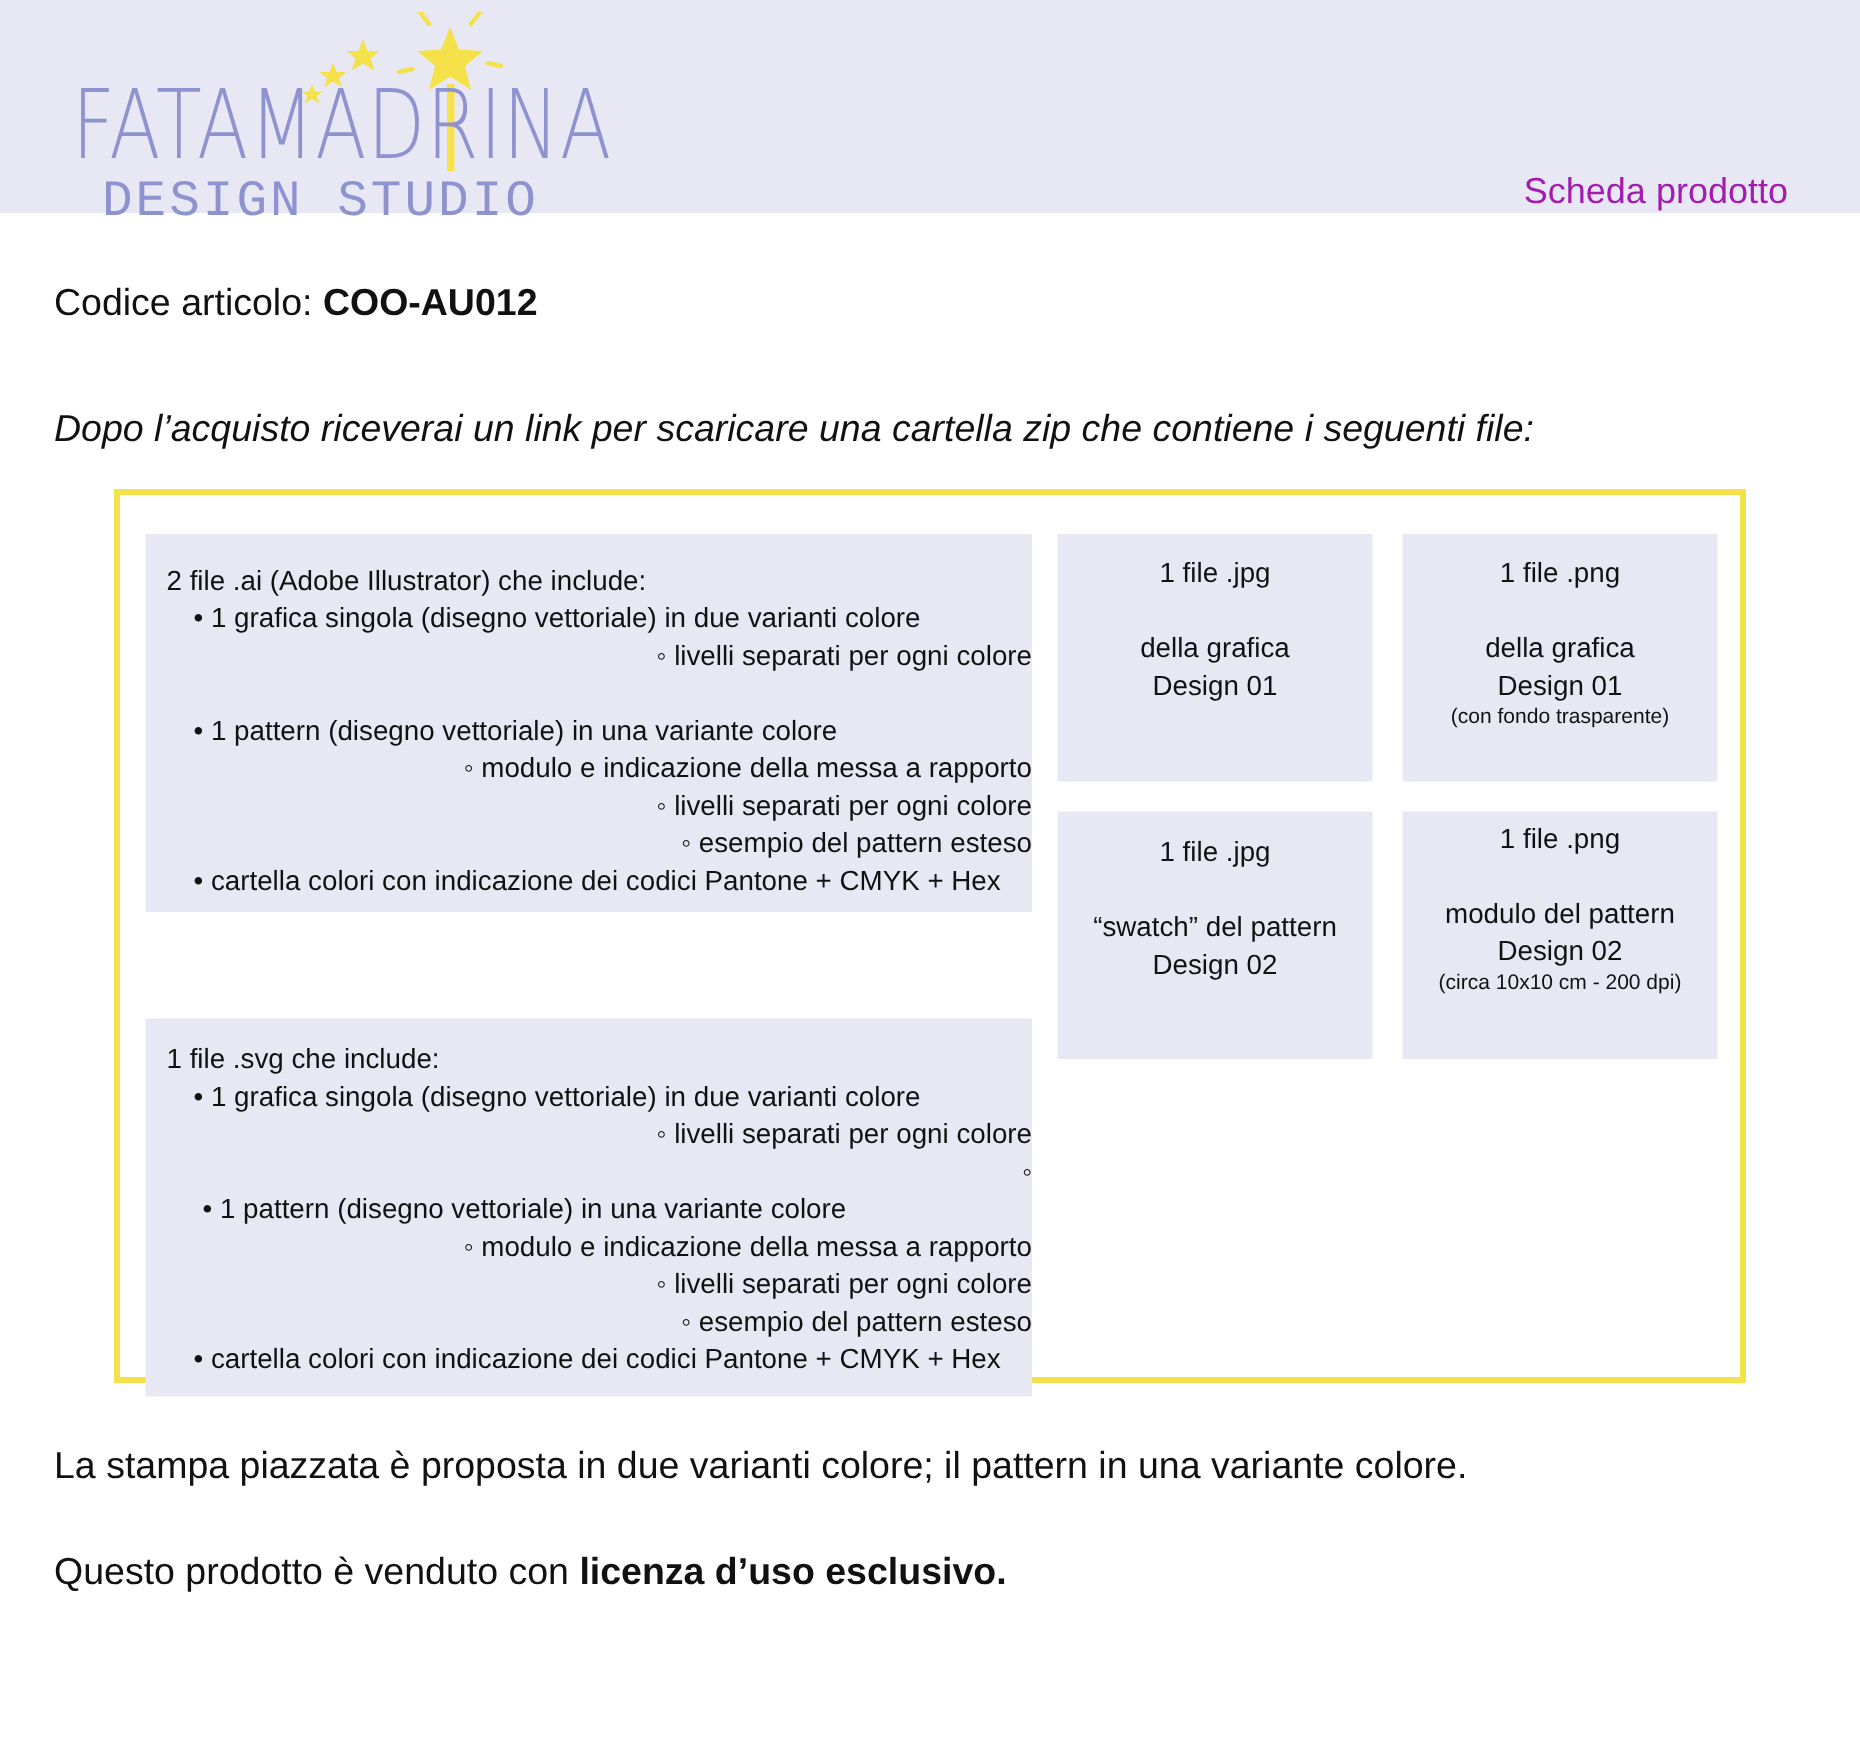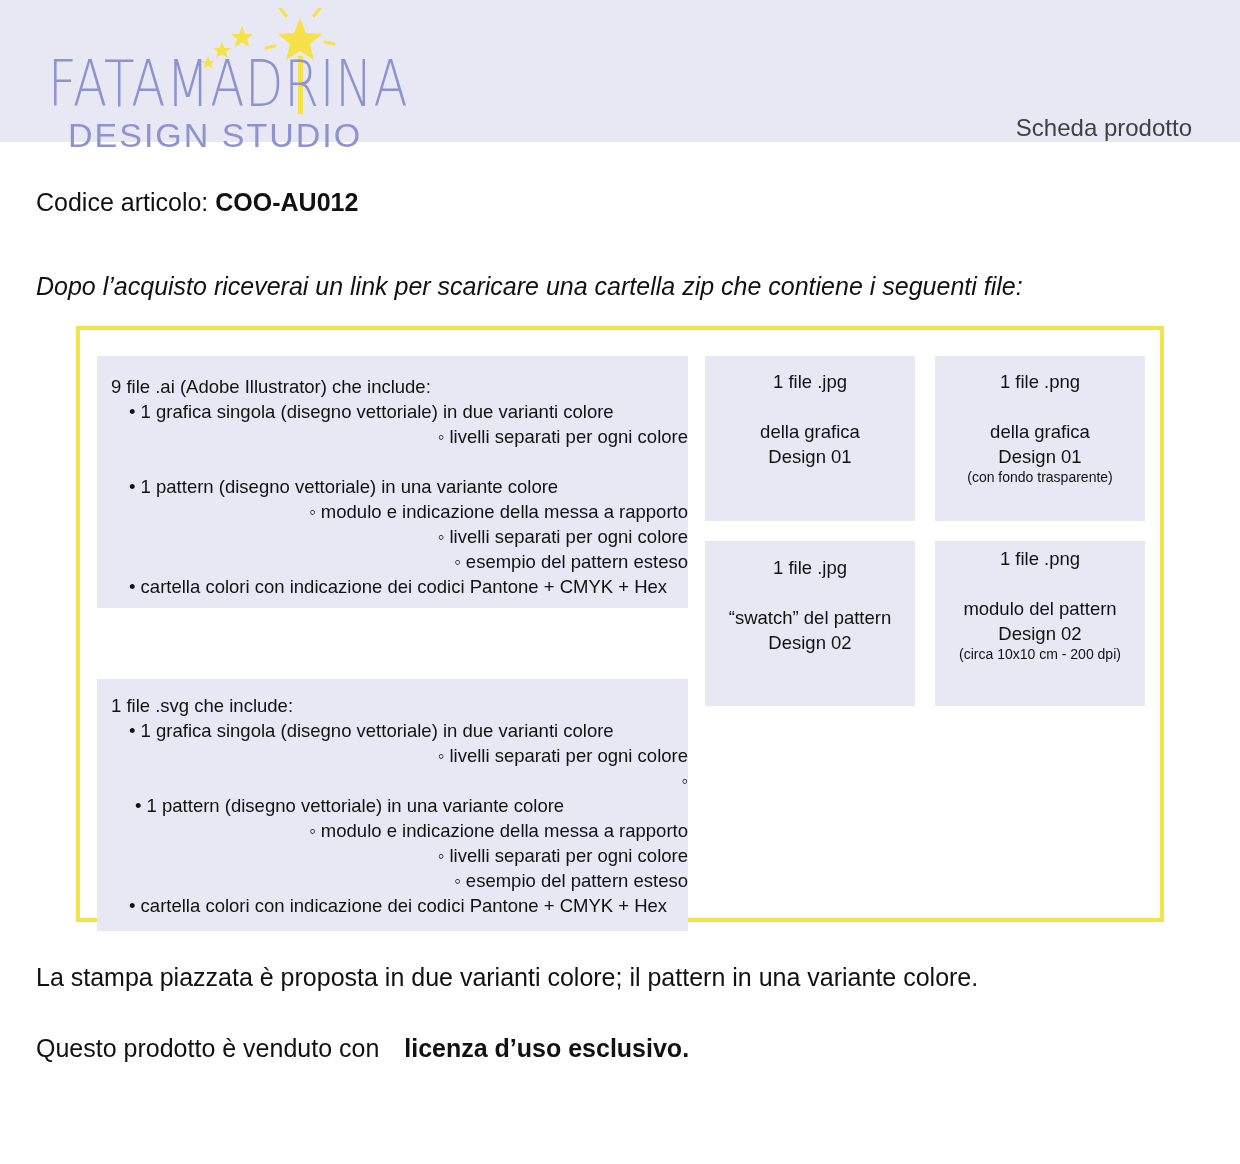--- a/index.html
+++ b/index.html
@@ -15,26 +15,26 @@
     .logo { position: absolute; left: 48px; top: 8px; width: 320px; height: 150px; }
     .logo-main {
       position: absolute; left: 0; top: 44px;
       font-family: "DejaVu Sans", sans-serif; font-weight: 300;
       font-size: 64px; letter-spacing: 1px; color: #8e93d0;
       transform: scaleX(0.78); transform-origin: left top; white-space: nowrap;
       line-height: 1;
     }
     .logo-sub {
       position: absolute; left: 20px; top: 110px;
-      font-family: Liberation Sans, sans-serif;
+      font-family: Liberation Mono, monospace;
       font-size: 34px; letter-spacing: 2px; color: #8e93d0; white-space: nowrap; line-height: 1;
     }
     .logo-stars { position: absolute; left: 152px; top: 0; }
     .header-title {
-      position: absolute; right: 48px; top: 114px; font-size: 24px; color: #404040;
+      position: absolute; right: 48px; top: 114px; font-size: 24px; color: #a21caf;
     }
     .code-line { position: absolute; left: 36px; top: 188px; font-size: 25px; }
     .code-line b { font-weight: bold; }
     .intro { position: absolute; left: 36px; top: 272px; font-size: 25px; white-space: nowrap; font-style: italic; }
     .frame {
       position: absolute; left: 76px; top: 326px; width: 1080px; height: 588px;
       border: 4px solid #f5e14a;
     }
     .box {
       position: absolute; background: #e8e8f5; font-size: 18.5px; line-height: 25px;
@@ -51,21 +51,21 @@
       width: 210px; height: 165px; text-align: center; padding-top: 13px;
     }
     .small .sp { height: 25px; }
     .small .note { font-size: 14px; line-height: 17px; }
     .s1 { left: 705px; top: 356px; }
     .s2 { left: 935px; top: 356px; }
     .s3 { left: 705px; top: 541px; padding-top: 14px; }
     .s4 { left: 935px; top: 541px; padding-top: 5px; }
     .outro1 { position: absolute; left: 36px; top: 963px; font-size: 25px; white-space: nowrap; }
     .outro2 { position: absolute; left: 36px; top: 1034px; font-size: 25px; white-space: nowrap; }
-    .outro2 b { font-weight: bold; margin-left: 18px; }
+    .outro2 b { font-weight: bold; }
   </style>
 </head>
 <body>
 
 <div class="header">
   <div class="logo">
     <svg class="logo-stars" width="170" height="110" viewBox="0 0 170 110">
       <g fill="#f5e14a">
         <polygon points="8,48 10,53 15,53 11,56 13,61 8,58 3,61 5,56 1,53 6,53"></polygon>
         <polygon points="22,34 24.5,40 31,40 26,44 28,50 22,46.5 16,50 18,44 13,40 19.5,40"></polygon>
@@ -86,21 +86,21 @@
   <div class="header-title">Scheda prodotto</div>
 </div>
 
 <div class="code-line"><span>Codice articolo: </span><b>COO-AU012</b></div>
 
 <div class="intro">Dopo l’acquisto riceverai un link per scaricare una cartella zip che contiene i seguenti file:</div>
 
 <div class="frame"></div>
 
 <div class="box big big1">
-  <div>9 file .ai (Adobe Illustrator) che include:</div>
+  <div>2 file .ai (Adobe Illustrator) che include:</div>
   <div class="li1">• 1 grafica singola (disegno vettoriale) in due varianti colore</div>
   <div class="li2">◦ livelli separati per ogni colore</div>
   <div class="gap"></div>
   <div class="li1">• 1 pattern (disegno vettoriale) in una variante colore</div>
   <div class="li2">◦ modulo e indicazione della messa a rapporto</div>
   <div class="li2">◦ livelli separati per ogni colore</div>
   <div class="li2">◦ esempio del pattern esteso</div>
   <div class="li1">• cartella colori con indicazione dei codici Pantone + CMYK + Hex</div>
 </div>
 

